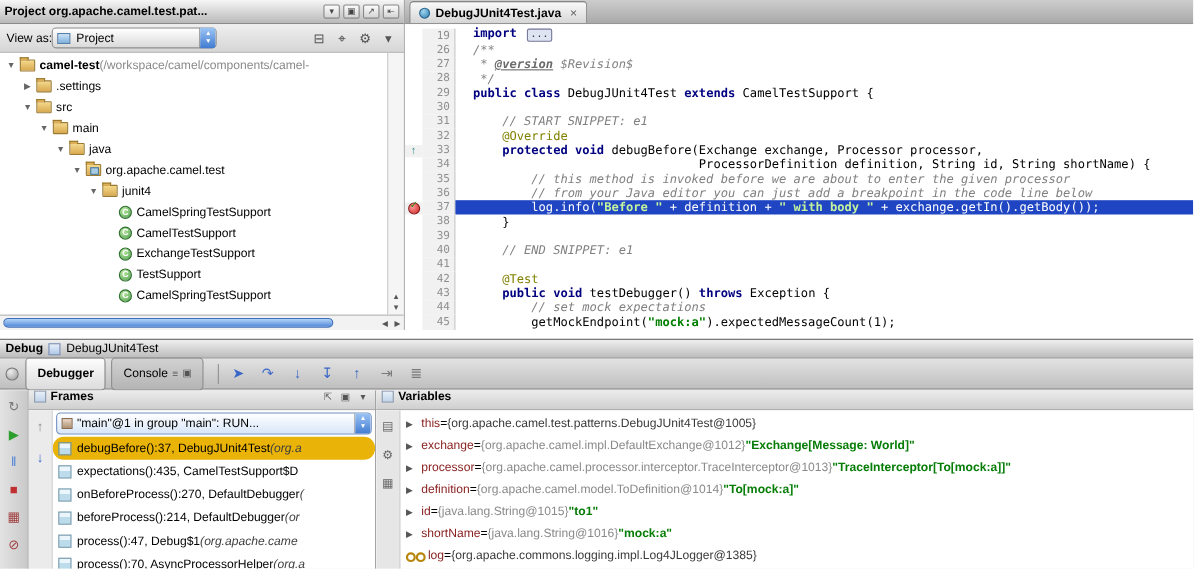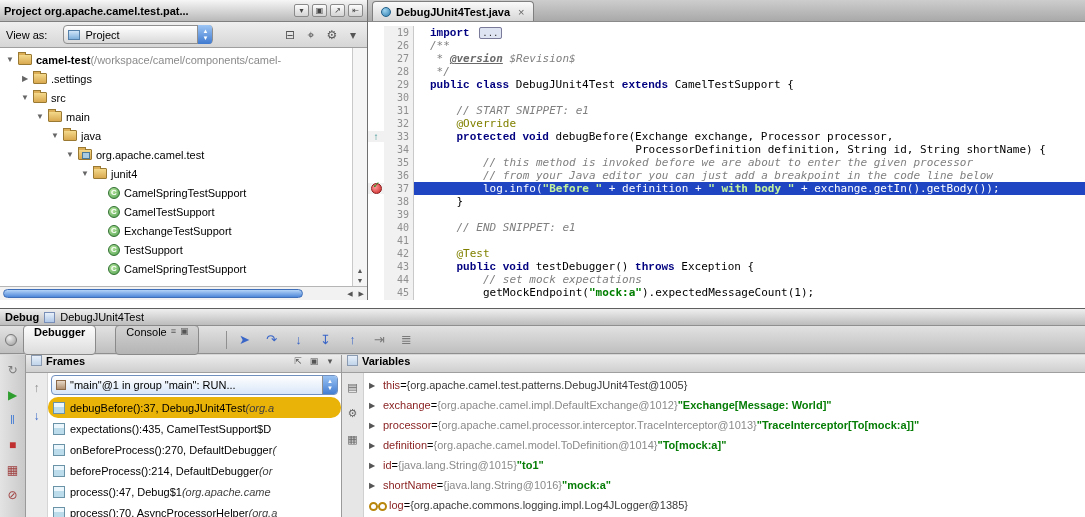--- a/index.html
+++ b/index.html
@@ -16,21 +16,21 @@
            display:flex;flex-direction:column;align-items:center;justify-content:center;flex:none;}
 
   
   #project-panel{position:absolute;left:0;top:0;width:368px;height:300px;border-right:1px solid #6f6f6f;background:#fff;}
   .p-title{font-weight:bold;white-space:nowrap;overflow:hidden;flex:1;}
   #project-winbtns{display:flex;gap:3px;margin-left:4px;}
   .wbtn{width:15px;height:13px;border:1px solid #8a8a8a;border-radius:2px;background:linear-gradient(#fcfcfc,#d4d4d4);
         font-size:8px;display:inline-flex;align-items:center;justify-content:center;color:#444;}
   .viewas{height:26px;background:linear-gradient(#efefef,#d6d6d6);border-bottom:1px solid #9f9f9f;
           display:flex;align-items:center;padding:0 6px;}
-  .viewas-label{margin-right:16px;}
+  .viewas-label{margin-right:0;}
   .mac-select{display:inline-flex;align-items:center;height:19px;min-width:150px;border:1px solid #8f8f8f;
               border-radius:4px;background:linear-gradient(#ffffff,#d9d9d9);padding-left:4px;}
   .sel-icon{width:12px;height:10px;background:linear-gradient(#cfe4f7,#7fb0dd);border:1px solid #5580aa;margin-right:5px;}
   #viewas-icons{margin-left:auto;display:flex;align-items:center;gap:5px;color:#555;font-size:12px;}
   .vbtn{display:inline-flex;align-items:center;justify-content:center;width:16px;height:16px;}
   #project-tree{position:absolute;left:0;top:48px;right:15px;bottom:14px;overflow:hidden;padding-top:2px;background:#fff;}
   .tree-row{height:19px;display:flex;align-items:center;white-space:nowrap;}
   .tri{width:12px;font-size:8px;color:#666;text-align:center;flex:none;}
   .ticon{width:14px;height:11px;margin:0 4px 0 2px;flex:none;position:relative;}
   .ticon.folder,.ticon.package{background:linear-gradient(#f4d98c,#d9a94f);border:1px solid #9a7a33;border-radius:1px;}
@@ -51,28 +51,28 @@
 
   
   #editor-panel{position:absolute;left:368px;top:0;width:717px;height:300px;background:#fff;}
   .tabbar{height:22px;background:linear-gradient(#cdcdcd,#a9a9a9);border-bottom:1px solid #8a8a8a;
           display:flex;align-items:flex-end;padding-left:4px;}
   .etab{height:20px;display:inline-flex;align-items:center;gap:5px;padding:0 8px;border:1px solid #7f7f7f;border-bottom:none;
         border-radius:4px 4px 0 0;background:linear-gradient(#fafafa,#d6d6d6);font-weight:bold;}
   .file-icon{width:10px;height:10px;border-radius:50%;background:radial-gradient(circle at 35% 30%,#9fd4f0,#2f7fb0);border:1px solid #1f5f8a;}
   .etab-close{color:#666;font-weight:normal;margin-left:3px;}
   #code-area{position:absolute;left:0;top:22px;right:0;bottom:0;overflow:hidden;padding-top:4px;background:#fff;}
-  .code-line{display:flex;height:13px;align-items:center;}
+  .code-line{display:flex;height:13px;align-items:flex-end;}
   .gut-marker{width:16px;background:#f1f1f1;flex:none;display:flex;align-items:center;justify-content:center;}
   .gut-num{width:30px;flex:none;background:#f1f1f1;border-right:1px solid #c9c9c9;color:#8f8f8f;text-align:right;
            padding-right:4px;font:10px/13px "DejaVu Sans Mono","Liberation Mono",monospace;}
   .code-text{flex:1;margin:0;padding-left:16px;font:11px/13px "DejaVu Sans Mono","Liberation Mono",monospace;
              white-space:pre;overflow:hidden;}
   .code-text.exec{background:#1f45c2;}
-  .tok-kw{color:#000080;font-weight:bold;font-family:Liberation Mono, monospace;}
+  .tok-kw{color:#000080;font-weight:bold;}
   .tok-pl{color:#000;}
   .tok-cm,.tok-doc{color:#808080;font-style:italic;}
   .tok-doctag{color:#6a6a6a;font-style:italic;font-weight:bold;text-decoration:underline;}
   .tok-ann{color:#808000;}
   .tok-str{color:#007f00;font-weight:bold;}
   .tok-hl{color:#ffffff;}
   .tok-hlstr{color:#c4f39e;font-weight:bold;}
   .tok-fold{background:#dfe4f2;border:1px solid #7a7a9a;border-radius:2px;padding:0 2px;margin-left:3px;font-size:9px;color:#333;}
   .bp{width:11px;height:11px;border-radius:50%;background:radial-gradient(circle at 35% 35%,#ff9a9a,#cc2222);
       border:1px solid #8a1a1a;position:relative;}
@@ -82,22 +82,22 @@
   
   #debug-panel{position:absolute;left:0;top:308px;width:1085px;height:217px;border-top:1px solid #5f5f5f;background:#d6d6d6;}
   .dbg-titlebar{height:17px;background:linear-gradient(#efefef,#bcbcbc);border-bottom:1px solid #8f8f8f;
                 display:flex;align-items:center;padding:0 5px;gap:5px;}
   .dbg-title{font-weight:bold;}
   .session-icon{width:11px;height:11px;border:1px solid #7a8fb8;background:linear-gradient(#e8f0fa,#b0c8e8);}
   .dbg-tabs{height:28px;background:linear-gradient(#e2e2e2,#bfbfbf);border-bottom:1px solid #8f8f8f;
             display:flex;align-items:center;padding:0 5px;}
   .dbg-sphere{width:12px;height:12px;border-radius:50%;background:radial-gradient(circle at 35% 30%,#eee,#999);
               border:1px solid #777;margin-right:6px;flex:none;}
-  .dtab{height:30px;display:inline-flex;align-items:flex-start;gap:4px;padding:0 10px;border:1px solid #8a8a8a;
-        background:linear-gradient(#d2d2d2,#b4b4b4);border-radius:4px;margin-right:19px;}
+  .dtab{height:30px;display:inline-flex;align-items:center;gap:4px;padding:0 10px;border:1px solid #8a8a8a;
+        background:linear-gradient(#d2d2d2,#b4b4b4);border-radius:4px;margin-right:5px;}
   .dtab.active{background:linear-gradient(#fdfdfd,#dcdcdc);font-weight:bold;}
   .mini{font-size:9px;color:#555;}
   .vsep{width:1px;height:18px;background:#909090;margin:0 8px;}
   #step-toolbar{display:flex;align-items:center;gap:9px;font-size:13px;}
   .dbg-content{position:absolute;left:0;top:46px;right:0;bottom:0;display:flex;background:#fff;}
   #left-toolbar{width:26px;background:linear-gradient(90deg,#e3e3e3,#c9c9c9);border-right:1px solid #9a9a9a;
                 display:flex;flex-direction:column;align-items:center;padding-top:6px;gap:7px;font-size:12px;flex:none;}
   #frames-panel{width:316px;border-right:1px solid #9a9a9a;display:flex;flex-direction:column;flex:none;overflow:hidden;}
   .panel-header{height:18px;background:linear-gradient(#ececec,#cfcfcf);border-bottom:1px solid #9f9f9f;
                 display:flex;gap:4px;padding:0 5px;font-weight:bold;flex:none;}

